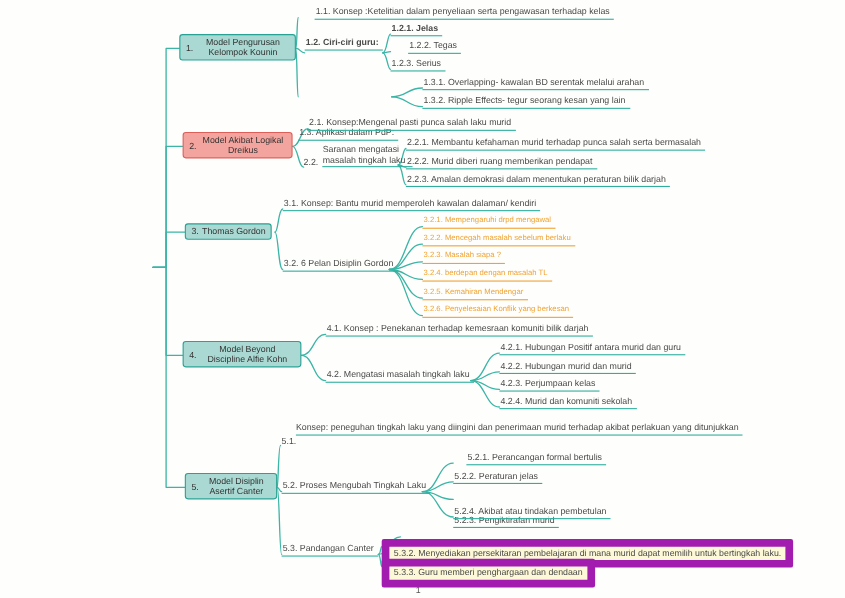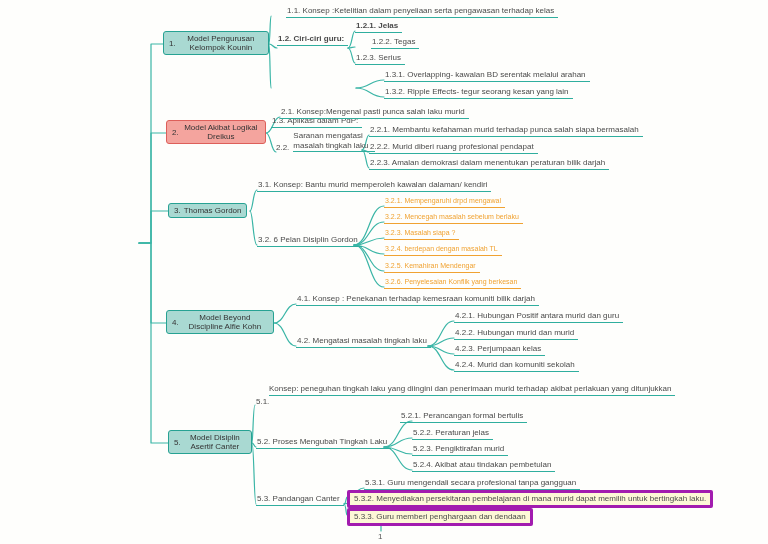--- a/index.html
+++ b/index.html
@@ -12,21 +12,21 @@
   #canvas { position:relative; width:768px; height:544px; overflow:hidden; background:#fefefc; }
   svg.connectors { position:absolute; left:0; top:0; width:768px; height:544px; pointer-events:none; }
 
   .leaf {
     position:absolute; white-space:nowrap;
     font-size:8px; line-height:1.25; color:#4a4a4a;
     border-bottom:1.4px solid #2fae9e; padding:0 4px 1px 1px;
   }
   .leaf.orange { color:#f0a232; border-bottom-color:#f0a232; font-size:7px; }
   .leaf.hl {
-    background:#fdf8d7; border:3px solid #a21caf; border-radius:2px;
+    background:#fdf8d7; border:7px solid #a21caf; border-radius:2px;
     padding:1px 4px; color:#4a4a4a;
   }
 
   .mnode {
     position:absolute; display:flex; align-items:center; gap:3px;
     background:#a9d9d2; border:1.4px solid #27a293; border-radius:3px;
     padding:2px 5px; font-size:8px; line-height:1.15; color:#333;
   }
   .mnode .ttl { flex:1; text-align:center; }
   .mnode.single { white-space:nowrap; }
@@ -121,22 +121,22 @@
 
   <div class="mnode pink" style="left:166px; top:120px; width:100px;">
     <span class="num">2.</span>
     <span class="ttl">Model Akibat Logikal Dreikus</span>
   </div>
   <div class="leaf" style="left:280px; top:107px;">2.1. Konsep:Mengenal pasti punca salah laku murid</div>
   <div class="grp" style="left:276px; top:131px;">
     <span class="gnum">2.2.</span>
     <span class="glabel" style="width:82px;">Saranan mengatasi masalah tingkah laku</span>
   </div>
-  <div class="leaf" style="left:369px; top:125px;">2.2.1.  Membantu kefahaman murid terhadap punca salah siapa bermasalah</div>
-  <div class="leaf" style="left:369px; top:142px;">2.2.2.  Murid diberi ruang profesional pendapat</div>
+  <div class="leaf" style="left:369px; top:125px;">2.2.1.  Membantu kefahaman murid terhadap punca salah serta bermasalah</div>
+  <div class="leaf" style="left:369px; top:142px;">2.2.2.  Murid diberi ruang memberikan pendapat</div>
   <div class="leaf" style="left:369px; top:158px;">2.2.3.  Amalan demokrasi dalam menentukan peraturan bilik darjah</div>
 
   <div class="mnode single" style="left:168px; top:203px;">
     <span class="num">3.</span>
     <span class="ttl">Thomas Gordon</span>
   </div>
   <div class="leaf" style="left:257px; top:180px;">3.1. Konsep: Bantu murid memperoleh kawalan dalaman/ kendiri</div>
   <div class="leaf" style="left:257px; top:235px;">3.2. 6 Pelan Disiplin Gordon</div>
   <div class="leaf orange" style="left:384px; top:197px;">3.2.1. Mempengaruhi drpd mengawal</div>
   <div class="leaf orange" style="left:384px; top:213px;">3.2.2. Mencegah masalah sebelum berlaku</div>
@@ -158,24 +158,23 @@
 
   <div class="mnode" style="left:168px; top:430px; width:84px;">
     <span class="num">5.</span>
     <span class="ttl">Model Disiplin Asertif Canter</span>
   </div>
   <div class="grp51" style="left:256px; top:384px;">
     <div class="glabel">Konsep: peneguhan tingkah laku yang diingini dan penerimaan murid terhadap akibat perlakuan yang ditunjukkan</div>
     <div class="gnum">5.1.</div>
   </div>
   <div class="leaf" style="left:256px; top:437px;">5.2. Proses Mengubah Tingkah Laku</div>
-  <div class="leaf" style="left:400px; top:411px;">5.2.1.  Perancangan formal bertulis</div>
+  <div class="leaf" style="left:424px; top:411px;">5.2.1.  Perancangan formal bertulis</div>
   <div class="leaf" style="left:412px; top:428px;">5.2.2. Peraturan jelas</div>
-  <div class="leaf" style="left:412px; top:444px;text-align:right;">5.2.3. Pengiktirafan murid</div>
+  <div class="leaf" style="left:412px; top:468px;text-align:right;">5.2.3. Pengiktirafan murid</div>
   <div class="leaf" style="left:412px; top:460px;">5.2.4.  Akibat atau tindakan pembetulan</div>
   <div class="leaf" style="left:256px; top:494px;">5.3. Pandangan Canter</div>
-  <div class="leaf" style="left:364px; top:478px;">5.3.1. Guru mengendali secara profesional tanpa gangguan</div>
   <div class="leaf hl" style="left:347px; top:490px;">5.3.2. Menyediakan persekitaran pembelajaran di mana murid dapat memilih untuk bertingkah laku.</div>
   <div class="leaf hl" style="left:347px; top:508px;">5.3.3. Guru memberi penghargaan dan dendaan</div>
 
   <div class="page-num" style="left:378px; top:532px;">1</div>
 
 </div>
 
 </body></html>

